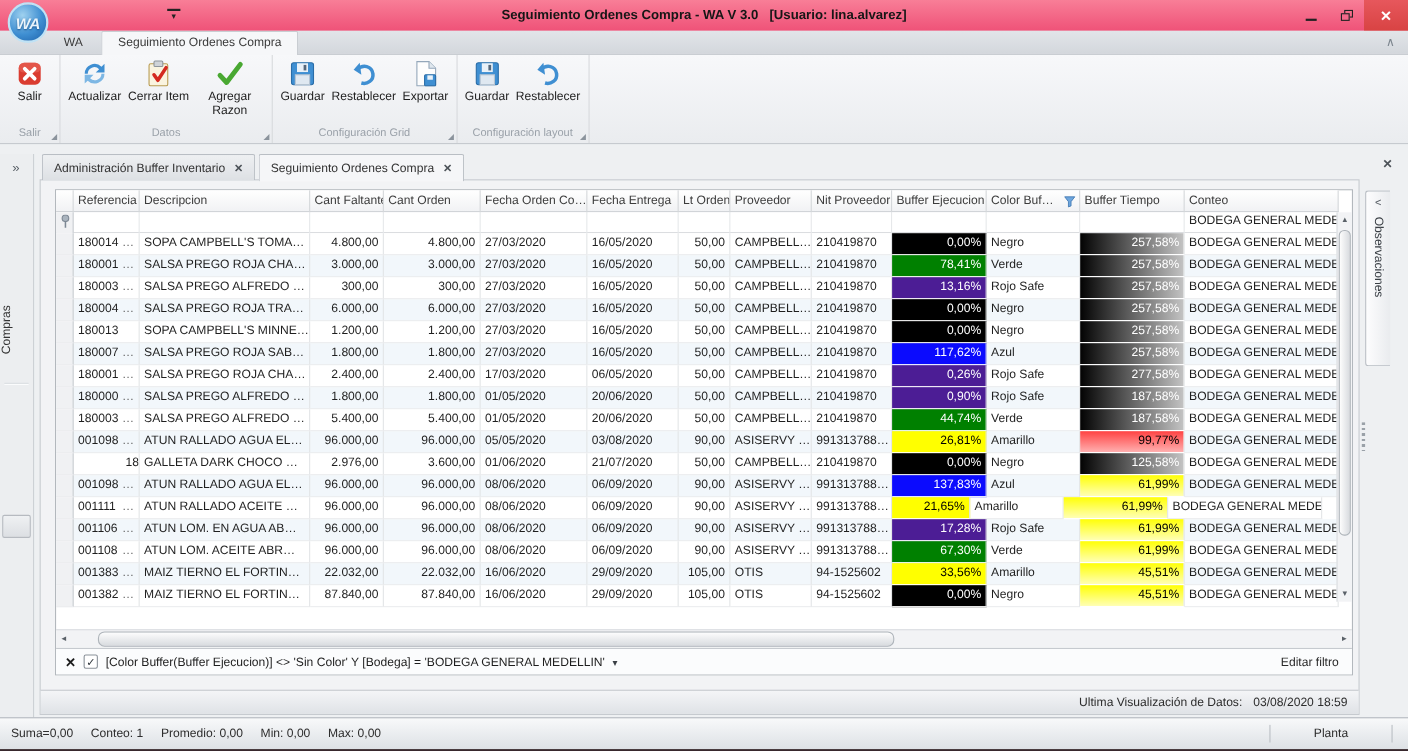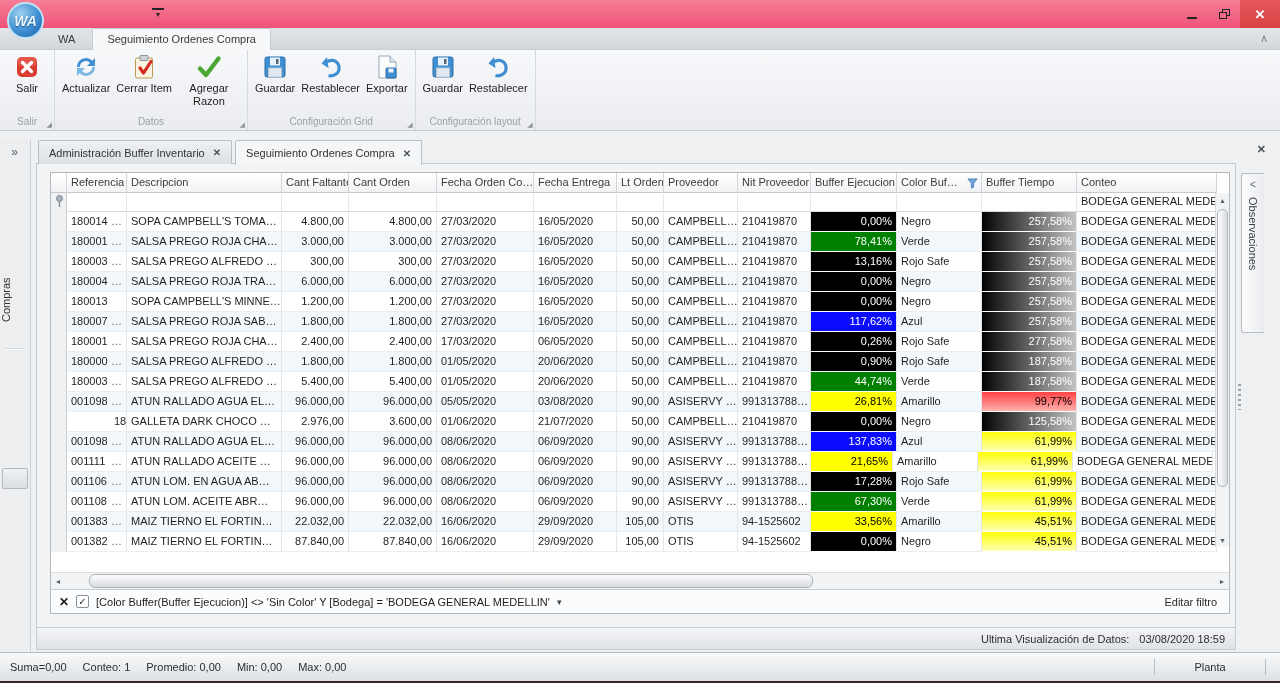--- a/index.html
+++ b/index.html
@@ -90,21 +90,21 @@
   .grow { height:20px; background:#fff; }
   .grow.alt { background:#f2f7fb; }
   .gcell { height:20px; line-height:19px; padding:0 4px; border-right:1px solid #e3e5e7;
     border-bottom:1px solid #ebedef; overflow:hidden; white-space:nowrap; color:#1f1f1f; }
   .al-right { text-align:right; }
   .ind { background:#f0f1f3 !important; border-right:1px solid #c9cdd2 !important; }
   .refcell { display:flex; justify-content:space-between; }
   .cell-ellipsis { color:#666; margin-left:2px; }
   .c-negro { background:#000000; color:#fff; }
   .c-verde { background:#008000; color:#fff; }
-  .c-rojo  { background:#000000; color:#fff; }
+  .c-rojo  { background:#4c1d95; color:#fff; }
   .c-azul  { background:#0b0bfe; color:#fff; }
   .c-amarillo { background:#ffff00; color:#000; }
   .t-black { background:linear-gradient(to right,#030303,#c3c3c3); color:#fff; }
   .t-red { background:linear-gradient(#ff4343,#ffb0b0); color:#000; }
   .t-yellow { background:linear-gradient(#ffff06,#ffffb5); color:#000; }
   .buffer-cell, .tiempo-cell { border-bottom:1px solid #fff; }
 
   #vscroll { position:absolute; right:0; top:20px; width:14px; height:354px; background:#f2f3f5; border-left:1px solid #dadde0; }
   #vscroll .sbtn { position:absolute; left:0; width:13px; height:14px; text-align:center; font-size:7px; color:#5a6168; padding-top:4px; }
   #vscroll .up { top:0; }
@@ -137,20 +137,23 @@
   #statusbar .sep { width:1px; height:16px; background:#b9bec4; margin-left:auto; }
   #statusbar .plant { width:110px; text-align:center; }
   #statusbar .sep2 { width:1px; height:16px; background:#b9bec4; margin-right:4px; }
   #bottom-strip { position:absolute; left:0; top:681px; width:1280px; height:2px; background:#38282d; }
 </style>
 </head>
 <body>
 
 <div id="titlebar">
   <div id="qat-arrow">▾</div>
+  <div id="title-text">
+    <span>Seguimiento Ordenes Compra - WA V 3.0</span>&nbsp;&nbsp;&nbsp;<span>[Usuario:  lina.alvarez]</span>
+  </div>
   <div id="win-controls">
     <div class="winbtn">
         <span class="min-glyph"></span>
       </div>
     <div class="winbtn">
         <span class="restore-glyph">
           <i></i>
           <i></i>
         </span>
       </div>
@@ -570,21 +573,21 @@
           <span class="cell-ellipsis">…</span>
         </div>
         <div class="gcell" style="width: 155px;">ATUN RALLADO ACEITE …</div>
         <div class="gcell al-right" style="width: 67px;">96.000,00</div>
         <div class="gcell al-right" style="width: 88px;">96.000,00</div>
         <div class="gcell" style="width: 97px;">08/06/2020</div>
         <div class="gcell" style="width: 83px;">06/09/2020</div>
         <div class="gcell al-right" style="width: 47px;">90,00</div>
         <div class="gcell" style="width: 74px;">ASISERVY …</div>
         <div class="gcell" style="width: 73px;">991313788…</div>
-        <div class="gcell al-right buffer-cell c-amarillo" style="width: 82px;">21,65%</div>
+        <div class="gcell al-right buffer-cell c-amarillo" style="width: 71px;">21,65%</div>
         <div class="gcell" style="width: 85px;">Amarillo</div>
         <div class="gcell al-right tiempo-cell t-yellow" style="width: 95px;">61,99%</div>
         <div class="gcell" style="width: 140px;">BODEGA GENERAL MEDELLIN</div>
       </div>
       <div class="grow alt">
         <div class="gcell ind" style="width: 16px;"></div>
         <div class="gcell refcell" style="width: 60px;">
           <span>001106</span>
           <span class="cell-ellipsis">…</span>
         </div>

